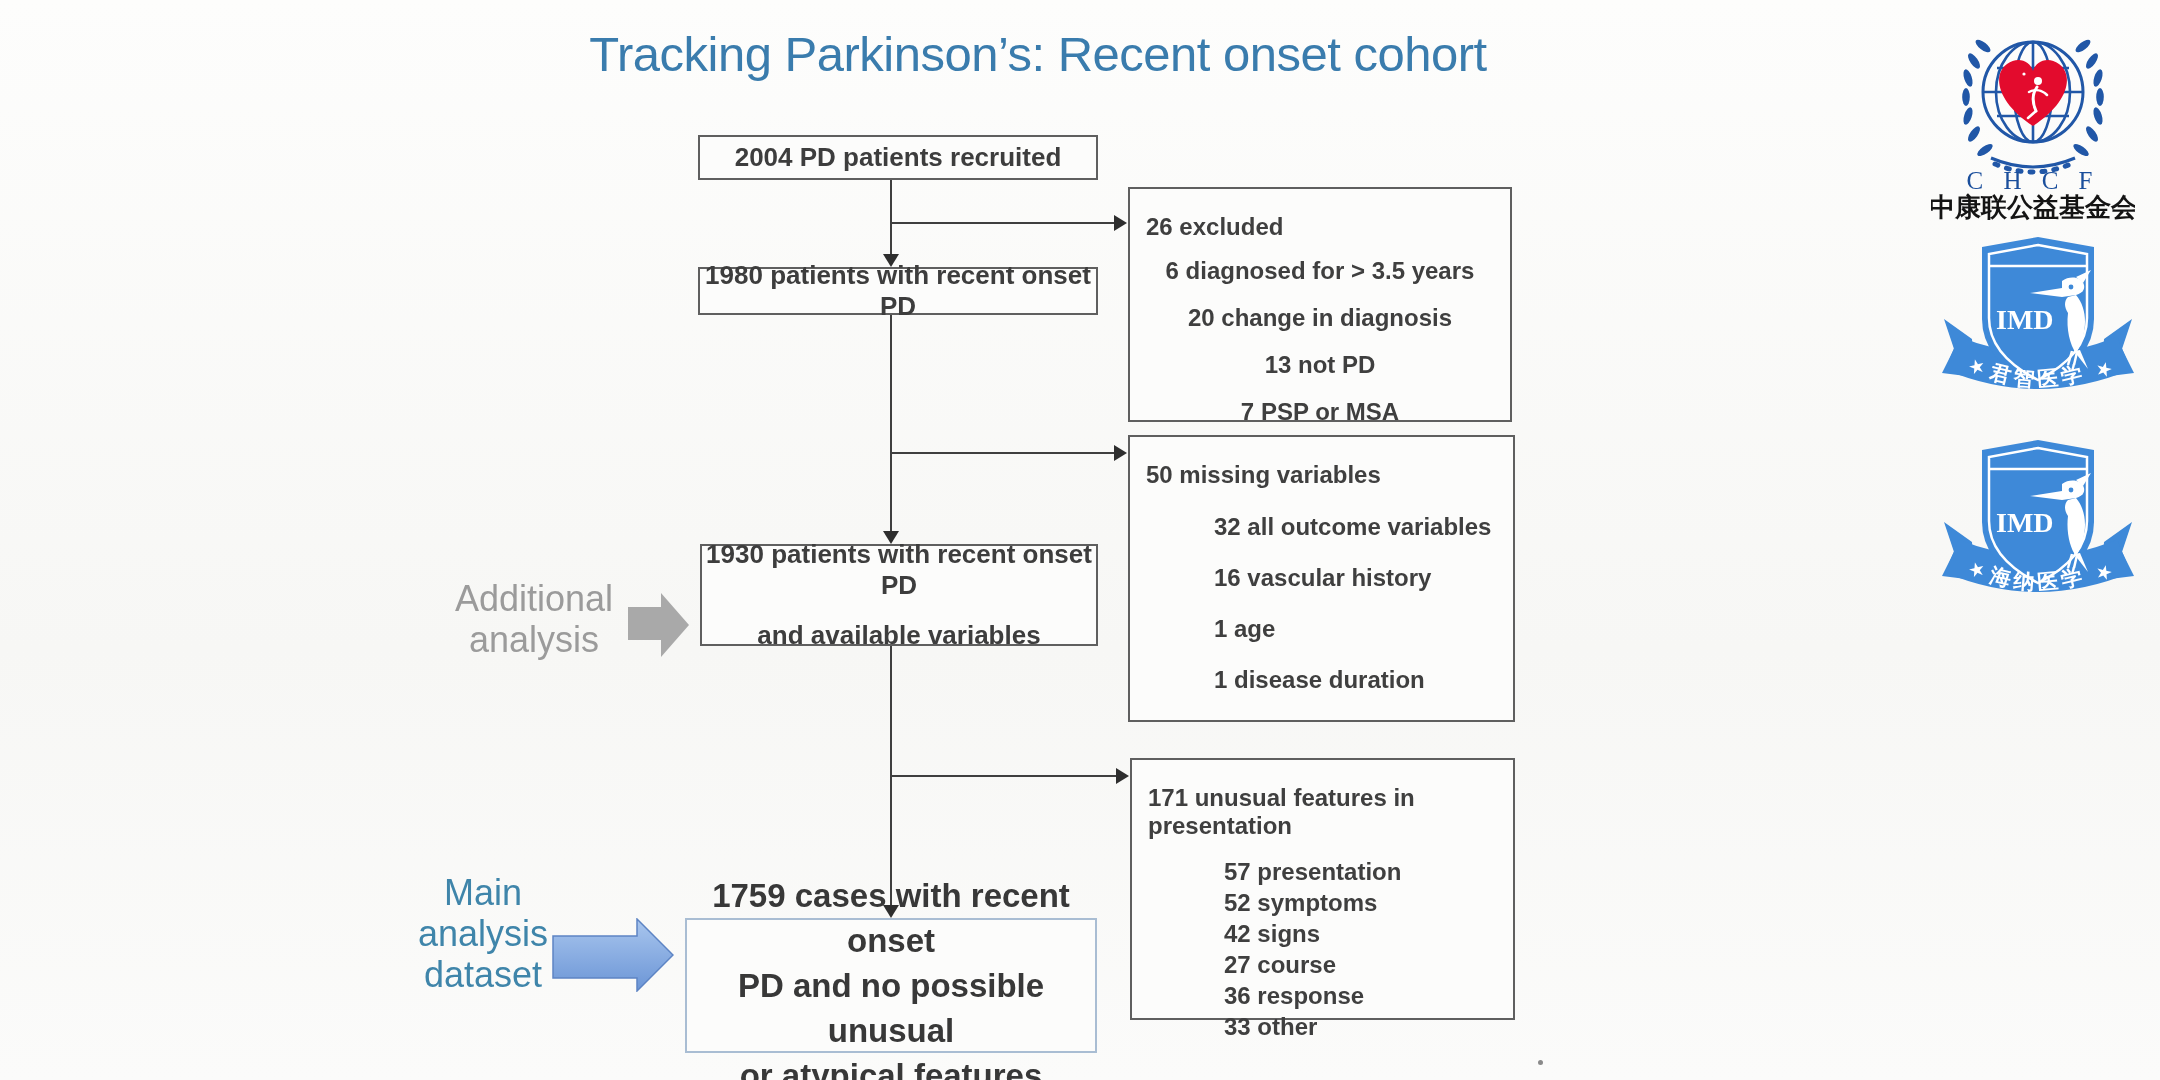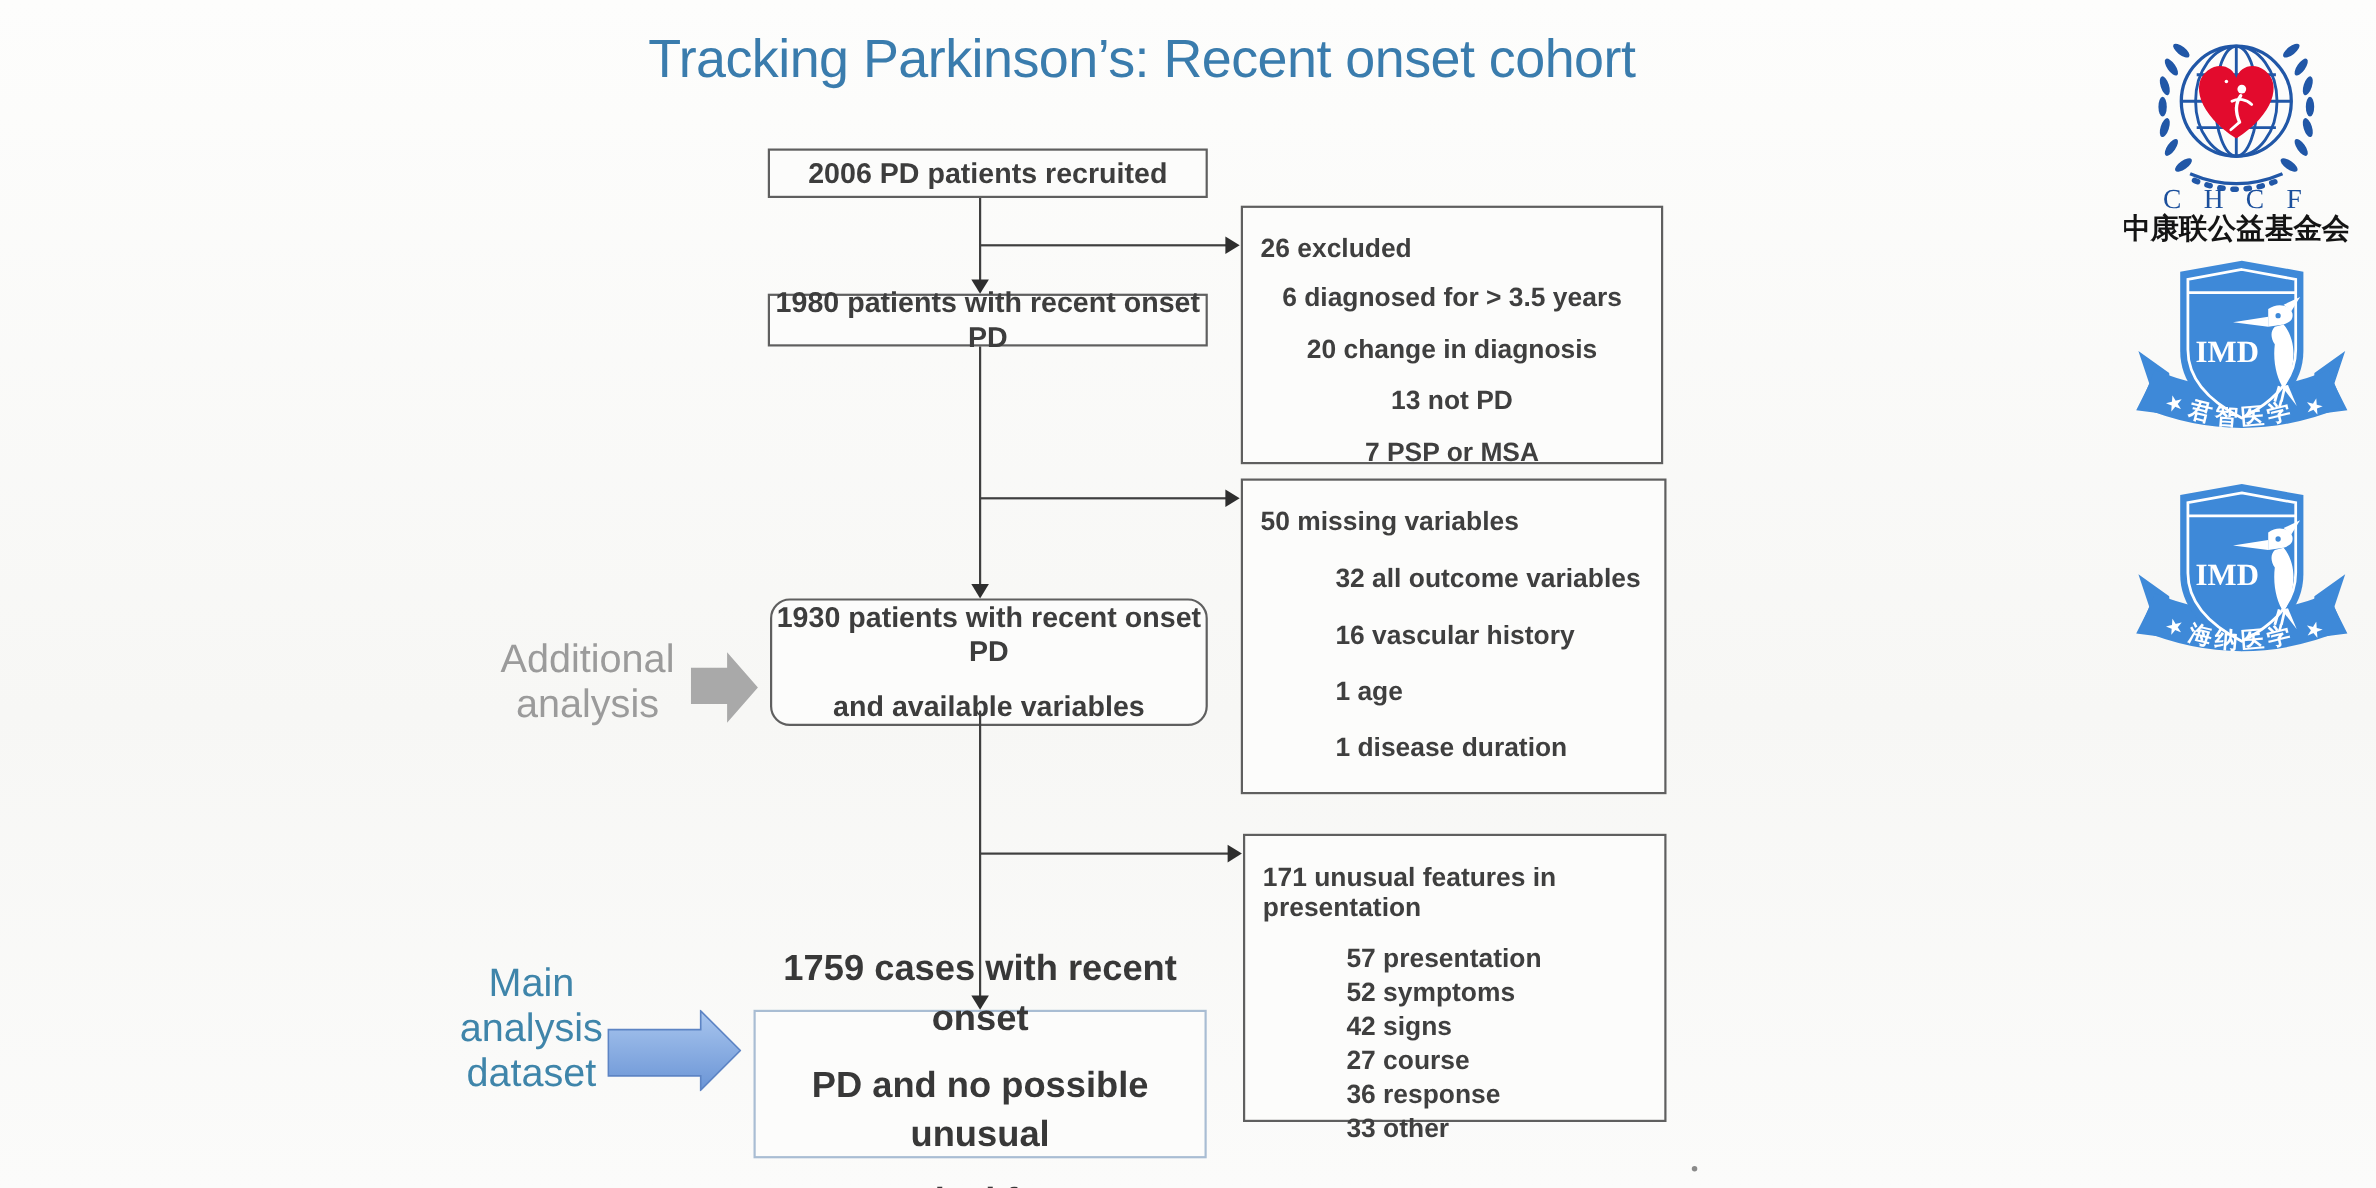--- a/index.html
+++ b/index.html
@@ -14,21 +14,21 @@
   }
   
   .fbox{
     position:absolute;box-sizing:border-box;border:2px solid #5f5f5f;background:#fcfcfb;
     display:flex;flex-direction:column;align-items:center;justify-content:center;
     color:#3d3d3d;font-weight:700;font-size:26px;text-align:center;
   }
   .fbox .ln{display:block;}
   #box-available{row-gap:19px;}
   #box-main-dataset{
-    border:2px solid #a9bdd3;font-size:33px;line-height:45px;row-gap:16px;color:#383838;
+    border:2px solid #a9bdd3;font-size:33px;line-height:45px;row-gap:0;color:#383838;
   }
   
   .sbox{
     position:absolute;box-sizing:border-box;border:2px solid #5f5f5f;background:#fcfcfb;
     color:#3f3f3f;font-weight:700;font-size:24px;
   }
   .sbox-header{padding:24px 0 0 16px;}
   .sbox ul{list-style:none;margin:0;padding:0;}
   .sbox li{display:block;}
   #sbox-excluded li{text-align:center;line-height:47px;}
@@ -57,28 +57,28 @@
   .dot-artifact{position:absolute;left:1538px;top:1060px;width:5px;height:5px;border-radius:50%;background:#8a8a8a;}
 </style>
 </head>
 <body>
 
 <div id="canvas">
 
   <div class="title">Tracking Parkinson’s: Recent onset cohort</div>
 
   <div class="fbox" id="box-recruited" style="left:698px;top:135px;width:400px;height:45px;">
-    <span class="ln">2006 PD patients recruited</span>
+    <span class="ln">2004 PD patients recruited</span>
   </div>
 
   <div class="fbox" id="box-recent-onset" style="left:698px;top:267px;width:400px;height:48px;">
     <span class="ln">1980 patients with recent onset PD</span>
   </div>
 
-  <div class="fbox" id="box-available" style="left:700px;top:544px;width:398px;height:116px;border-radius:18px;">
+  <div class="fbox" id="box-available" style="left:700px;top:544px;width:398px;height:102px;">
     <span class="ln">1930 patients with recent onset PD</span>
     <span class="ln">and available variables</span>
   </div>
 
   <div class="fbox" id="box-main-dataset" style="left:685px;top:918px;width:412px;height:135px;">
     <span class="ln">1759 cases with recent onset</span>
     <span class="ln">PD and no possible unusual</span>
     <span class="ln">or atypical features</span>
   </div>
 

